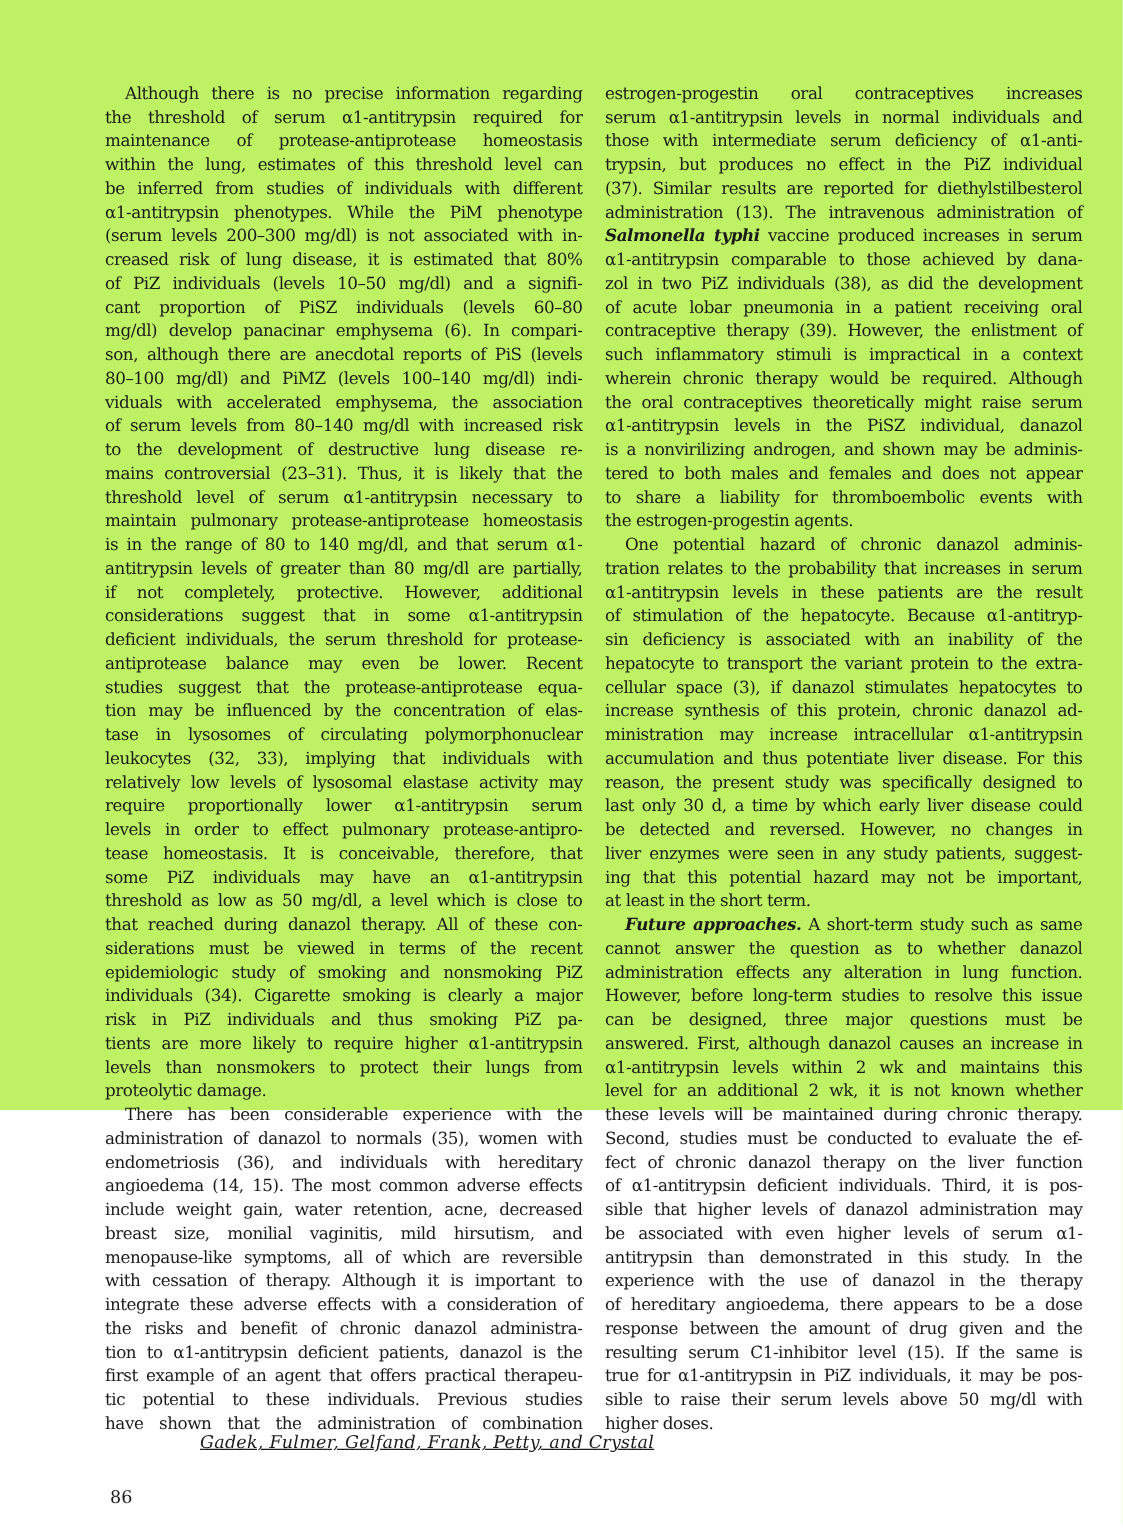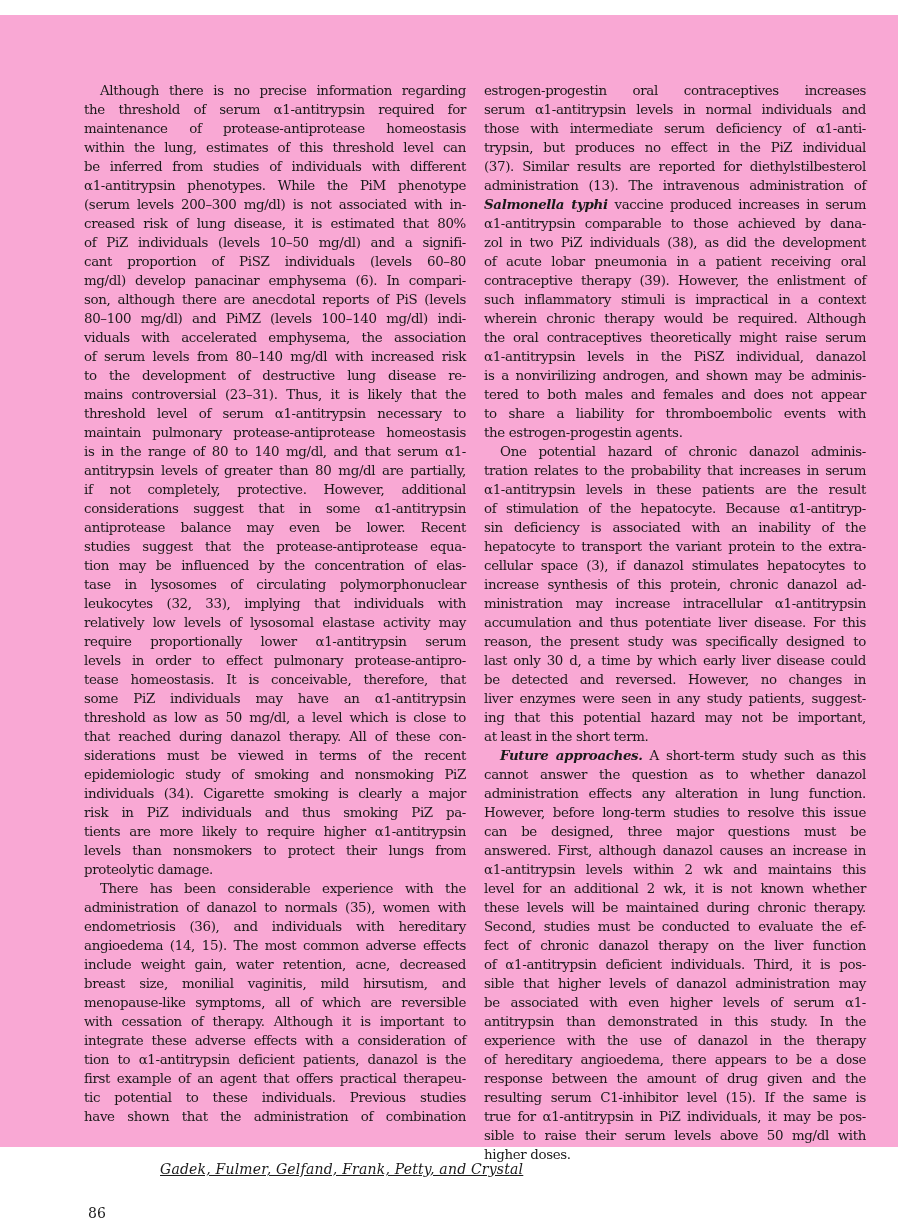--- a/index.html
+++ b/index.html
@@ -1,17 +1,17 @@
 <!DOCTYPE html>
 <html><head>
 <meta charset="utf-8">
 <style>
   html, body { margin: 0; padding: 0; background: #ffffff; }
   body { width: 898px; height: 1228px; position: relative; overflow: hidden; }
-  .page { position: absolute; left: 0; top: 15px; width: 898px; height: 1132px; background: #f9a8d4; }
+  .page { position: absolute; left: 0; top: 0; width: 898px; height: 888px; background: #bef264; }
   .col { position: absolute; top: 66px; width: 382px; }
   .col.left { left: 84px; }
   .col.right { left: 484px; }
   .line {
     font-family: "DejaVu Serif", "Liberation Serif", serif;
     font-size: 13.4px;
     line-height: 19px;
     height: 19px;
     color: #1a1a1a;
     white-space: nowrap;
@@ -51,20 +51,21 @@
       <div class="line">viduals with accelerated emphysema, the association</div>
       <div class="line">of serum levels from 80–140 mg/dl with increased risk</div>
       <div class="line">to the development of destructive lung disease re-</div>
       <div class="line">mains controversial (23–31). Thus, it is likely that the</div>
       <div class="line">threshold level of serum α1-antitrypsin necessary to</div>
       <div class="line">maintain pulmonary protease-antiprotease homeostasis</div>
       <div class="line">is in the range of 80 to 140 mg/dl, and that serum α1-</div>
       <div class="line">antitrypsin levels of greater than 80 mg/dl are partially,</div>
       <div class="line">if not completely, protective. However, additional</div>
       <div class="line">considerations suggest that in some α1-antitrypsin</div>
+      <div class="line">deficient individuals, the serum threshold for protease-</div>
       <div class="line">antiprotease balance may even be lower. Recent</div>
       <div class="line">studies suggest that the protease-antiprotease equa-</div>
       <div class="line">tion may be influenced by the concentration of elas-</div>
       <div class="line">tase in lysosomes of circulating polymorphonuclear</div>
       <div class="line">leukocytes (32, 33), implying that individuals with</div>
       <div class="line">relatively low levels of lysosomal elastase activity may</div>
       <div class="line">require proportionally lower α1-antitrypsin serum</div>
       <div class="line">levels in order to effect pulmonary protease-antipro-</div>
       <div class="line">tease homeostasis. It is conceivable, therefore, that</div>
       <div class="line">some PiZ individuals may have an α1-antitrypsin</div>
@@ -79,20 +80,21 @@
       <div class="line last">proteolytic damage.</div>
       <div class="line indent">There has been considerable experience with the</div>
       <div class="line">administration of danazol to normals (35), women with</div>
       <div class="line">endometriosis (36), and individuals with hereditary</div>
       <div class="line">angioedema (14, 15). The most common adverse effects</div>
       <div class="line">include weight gain, water retention, acne, decreased</div>
       <div class="line">breast size, monilial vaginitis, mild hirsutism, and</div>
       <div class="line">menopause-like symptoms, all of which are reversible</div>
       <div class="line">with cessation of therapy. Although it is important to</div>
       <div class="line">integrate these adverse effects with a consideration of</div>
+      <div class="line">the risks and benefit of chronic danazol administra-</div>
       <div class="line">tion to α1-antitrypsin deficient patients, danazol is the</div>
       <div class="line">first example of an agent that offers practical therapeu-</div>
       <div class="line">tic potential to these individuals. Previous studies</div>
       <div class="line">have shown that the administration of combination</div>
     </div>
   <div class="col right" id="col-right">
       <div class="line">estrogen-progestin oral contraceptives increases</div>
       <div class="line">serum α1-antitrypsin levels in normal individuals and</div>
       <div class="line">those with intermediate serum deficiency of α1-anti-</div>
       <div class="line">trypsin, but produces no effect in the PiZ individual</div>
@@ -120,21 +122,21 @@
       <div class="line">cellular space (3), if danazol stimulates hepatocytes to</div>
       <div class="line">increase synthesis of this protein, chronic danazol ad-</div>
       <div class="line">ministration may increase intracellular α1-antitrypsin</div>
       <div class="line">accumulation and thus potentiate liver disease. For this</div>
       <div class="line">reason, the present study was specifically designed to</div>
       <div class="line">last only 30 d, a time by which early liver disease could</div>
       <div class="line">be detected and reversed. However, no changes in</div>
       <div class="line">liver enzymes were seen in any study patients, suggest-</div>
       <div class="line">ing that this potential hazard may not be important,</div>
       <div class="line last">at least in the short term.</div>
-      <div class="line indent"><em>Future approaches.</em><span>   A short-term study such as this</span></div>
+      <div class="line indent"><em>Future approaches.</em><span>   A short-term study such as same</span></div>
       <div class="line">cannot answer the question as to whether danazol</div>
       <div class="line">administration effects any alteration in lung function.</div>
       <div class="line">However, before long-term studies to resolve this issue</div>
       <div class="line">can be designed, three major questions must be</div>
       <div class="line">answered. First, although danazol causes an increase in</div>
       <div class="line">α1-antitrypsin levels within 2 wk and maintains this</div>
       <div class="line">level for an additional 2 wk, it is not known whether</div>
       <div class="line">these levels will be maintained during chronic therapy.</div>
       <div class="line">Second, studies must be conducted to evaluate the ef-</div>
       <div class="line">fect of chronic danazol therapy on the liver function</div>

